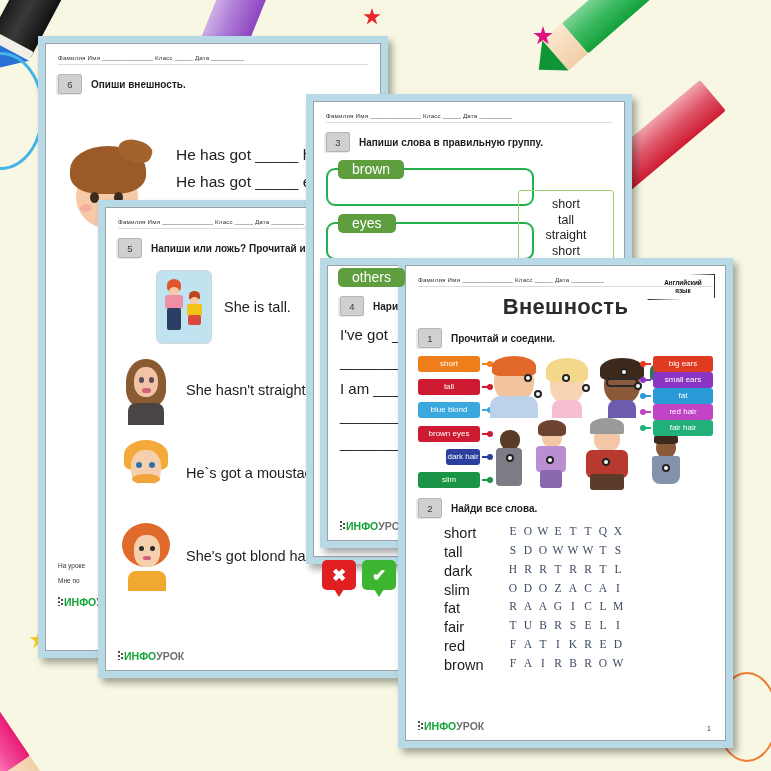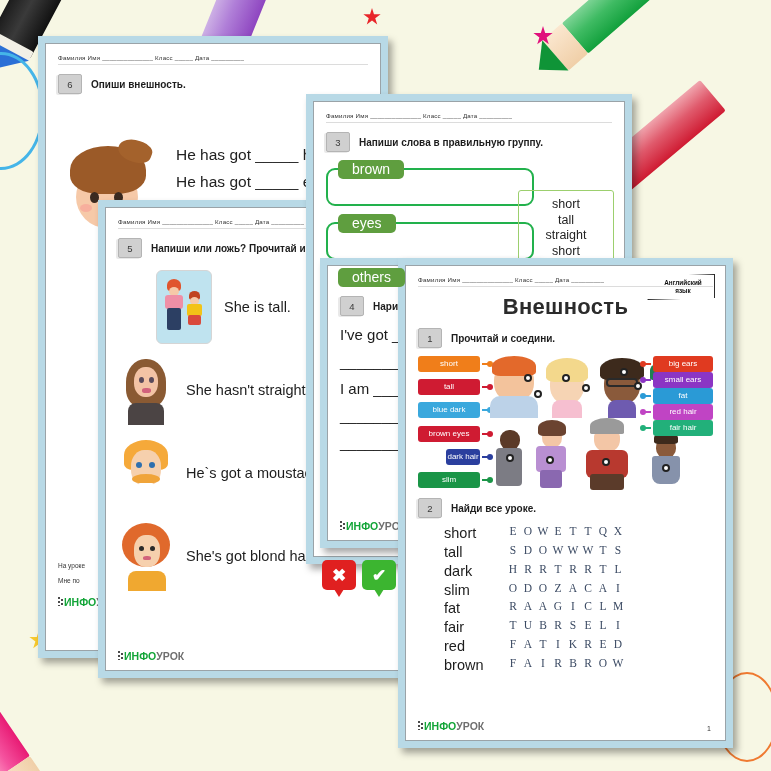--- a/index.html
+++ b/index.html
@@ -405,21 +405,21 @@
           <span>short</span>
           <span class="stem" style="background:#f07e1a;"></span>
           <span class="dot" style="background:#f07e1a;"></span>
         </div>
         <div class="chip" style="background:#cf1b32;">
           <span>tall</span>
           <span class="stem" style="background:#cf1b32;"></span>
           <span class="dot" style="background:#cf1b32;"></span>
         </div>
         <div class="chip" style="background:#3aa8dd;">
-          <span>blue dark</span>
+          <span>blue blond</span>
           <span class="stem" style="background:#3aa8dd;"></span>
           <span class="dot" style="background:#3aa8dd;"></span>
         </div>
         <div class="chip" style="background:#cf1b32;">
           <span>brown eyes</span>
           <span class="stem" style="background:#cf1b32;"></span>
           <span class="dot" style="background:#cf1b32;"></span>
         </div>
         <div class="chip" style="background:#2b3f9e;margin-left:28px;">
           <span>dark hair</span>
@@ -505,21 +505,21 @@
         <div class="chip" style="background:#22b07a;">
           <span>fair hair</span>
           <span class="stem" style="background:#22b07a;"></span>
           <span class="dot" style="background:#22b07a;"></span>
         </div>
       </div>
     </div>
 
     <div class="task-head" style="margin-top:10px;">
       <div class="task-num">2</div>
-      <div class="task-title">Найди все уроке.</div>
+      <div class="task-title">Найди все слова.</div>
     </div>
 
     <div class="ws-wrap">
       <div class="ws-words">
         <div>short</div>
         <div>tall</div>
         <div>dark</div>
         <div>slim</div>
         <div>fat</div>
         <div>fair</div>

